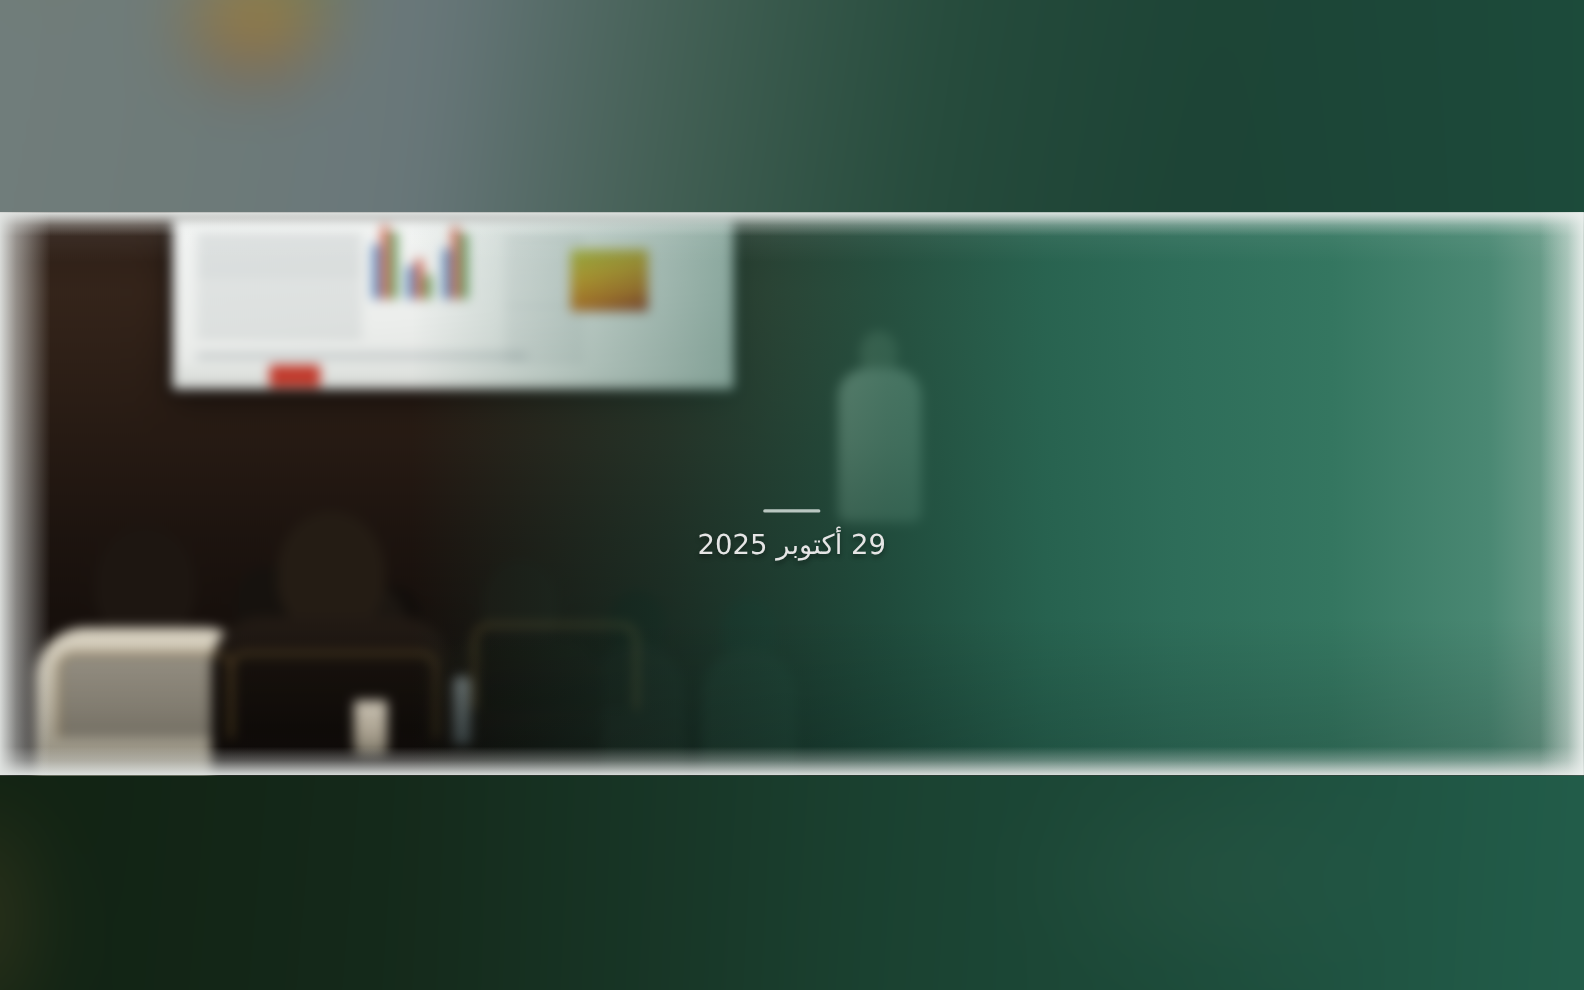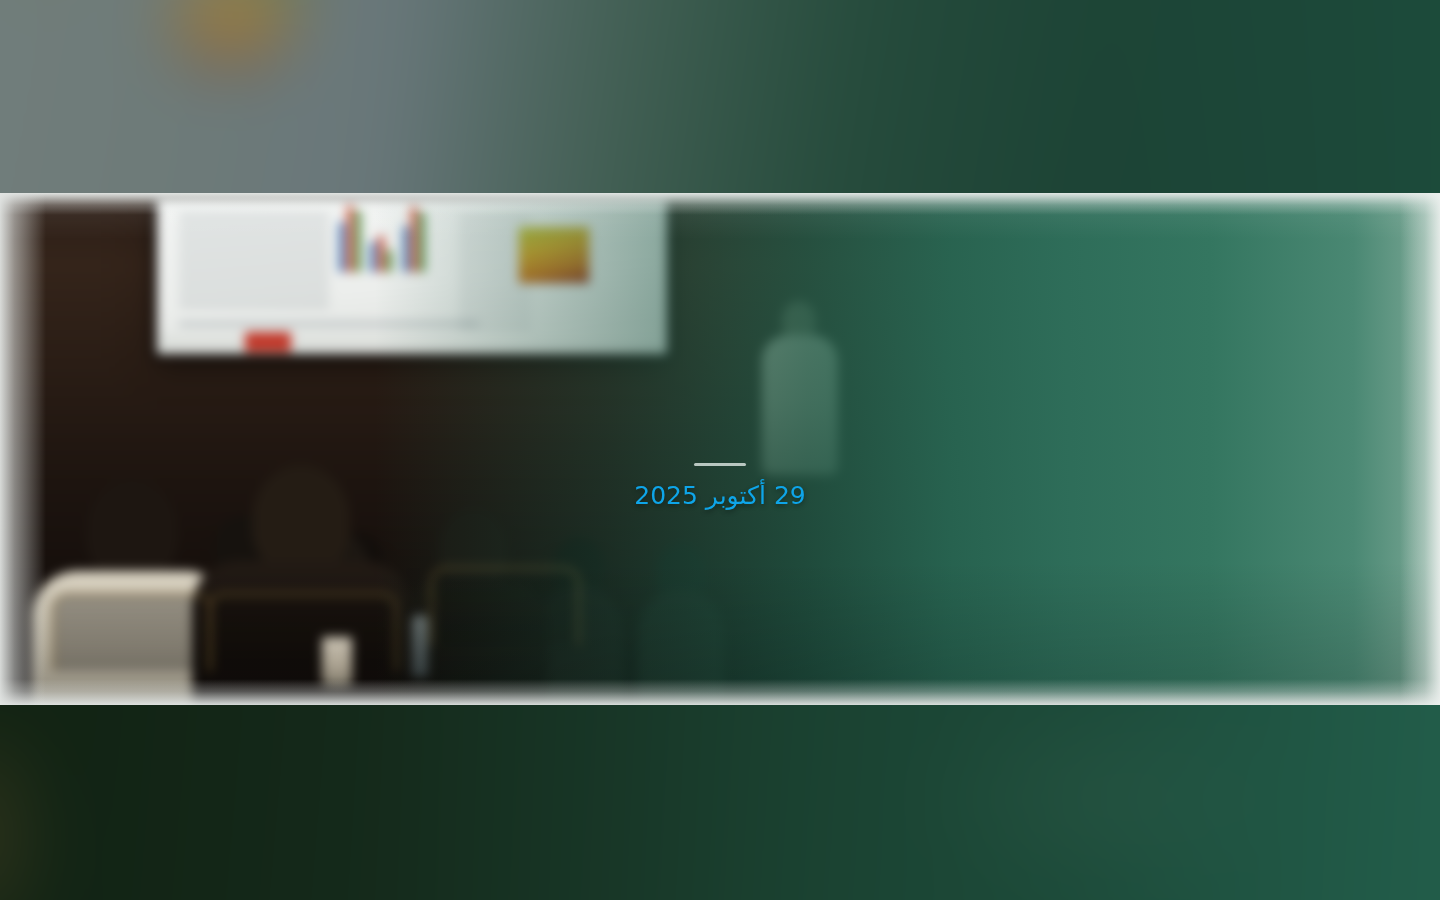--- a/index.html
+++ b/index.html
@@ -221,21 +221,21 @@
   }
   .rule {
     width:52px; height:3px;
     margin:15px auto 0;
     background:#c7d2cd;
     border-radius:2px;
     opacity:.92;
   }
   .event-date {
     margin-top:13px;
-    color:#0ea5e9;
+    color:#e5e5e5;
     font-size:25px;
     font-weight:400;
     line-height:34px;
     text-shadow:0 2px 5px rgba(0,0,0,.40);
     white-space:nowrap;
   }
 </style>
 </head>
 <body>
 

